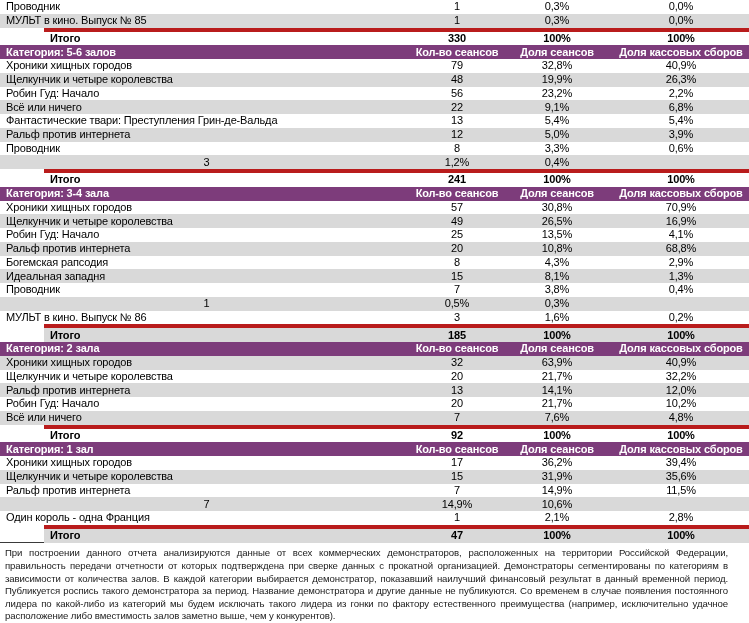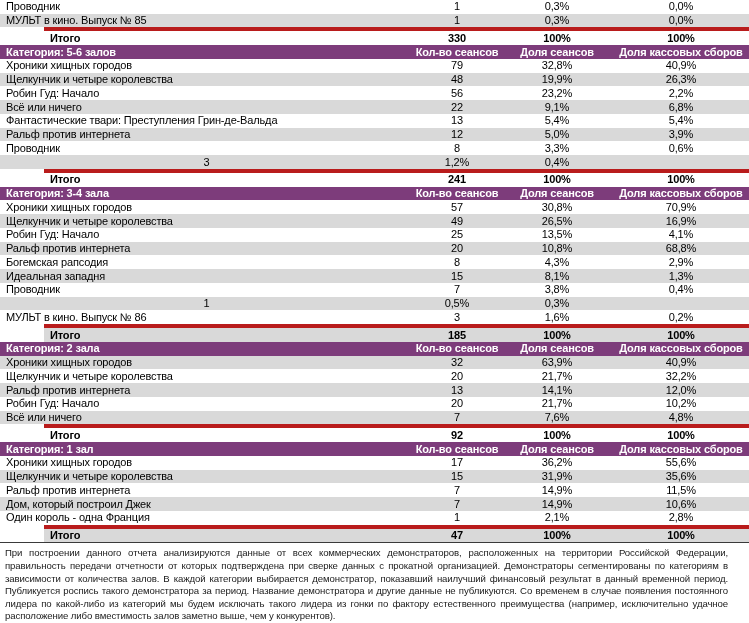--- a/index.html
+++ b/index.html
@@ -10,21 +10,20 @@
     overflow: hidden;
   }
   .report {
     width: 749px; height: 623px;
     display: flex; flex-direction: column;
   }
   .table {
     height: 557px;
     display: flex; flex-direction: column;
     border-bottom: 1px solid #3a3a3a;
-    justify-content: center;
   }
   .row {
     flex: 1 1 auto;
     display: grid;
     grid-template-columns: 1fr 88px 112px 136px;
     align-items: center;
     font-size: 11px;
     letter-spacing: -0.15px;
     color: #000000;
     line-height: 1;
@@ -244,36 +243,35 @@
       <div class="row cat">
         <div class="cell-title">Категория: 1 зал</div>
         <div class="cell-num">Кол-во сеансов</div>
         <div class="cell-num">Доля сеансов</div>
         <div class="cell-num">Доля кассовых сборов</div>
       </div>
       <div class="row">
         <div class="cell-title">Хроники хищных городов</div>
         <div class="cell-num">17</div>
         <div class="cell-num">36,2%</div>
-        <div class="cell-num">55,6%</div>
+        <div class="cell-num">39,4%</div>
       </div>
       <div class="row gray">
         <div class="cell-title">Щелкунчик и четыре королевства</div>
         <div class="cell-num">15</div>
         <div class="cell-num">31,9%</div>
         <div class="cell-num">35,6%</div>
       </div>
       <div class="row">
         <div class="cell-title">Ральф против интернета</div>
         <div class="cell-num">7</div>
         <div class="cell-num">14,9%</div>
         <div class="cell-num">11,5%</div>
       </div>
       <div class="row gray">
-        <div class="cell-title">Дом, который построил Джек</div>
         <div class="cell-num">7</div>
         <div class="cell-num">14,9%</div>
         <div class="cell-num">10,6%</div>
       </div>
       <div class="row">
         <div class="cell-title">Один король - одна Франция</div>
         <div class="cell-num">1</div>
         <div class="cell-num">2,1%</div>
         <div class="cell-num">2,8%</div>
       </div>

